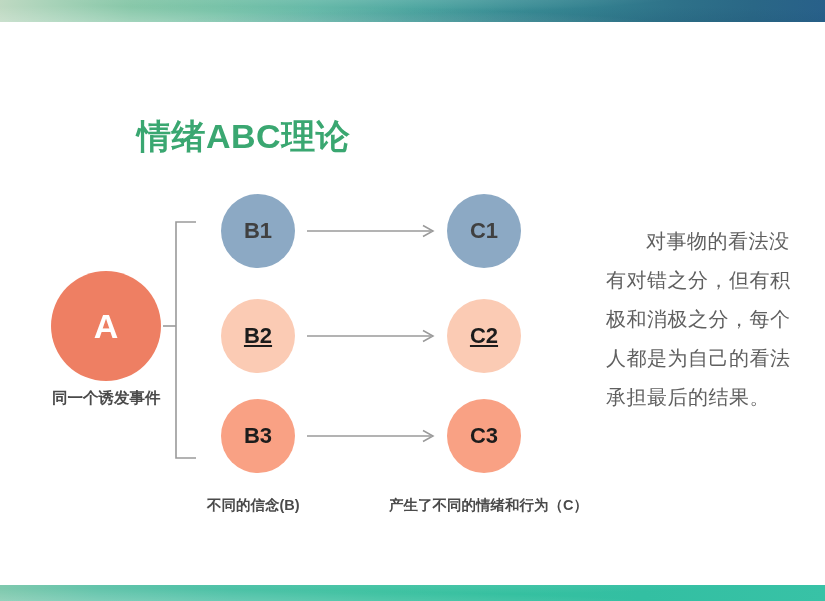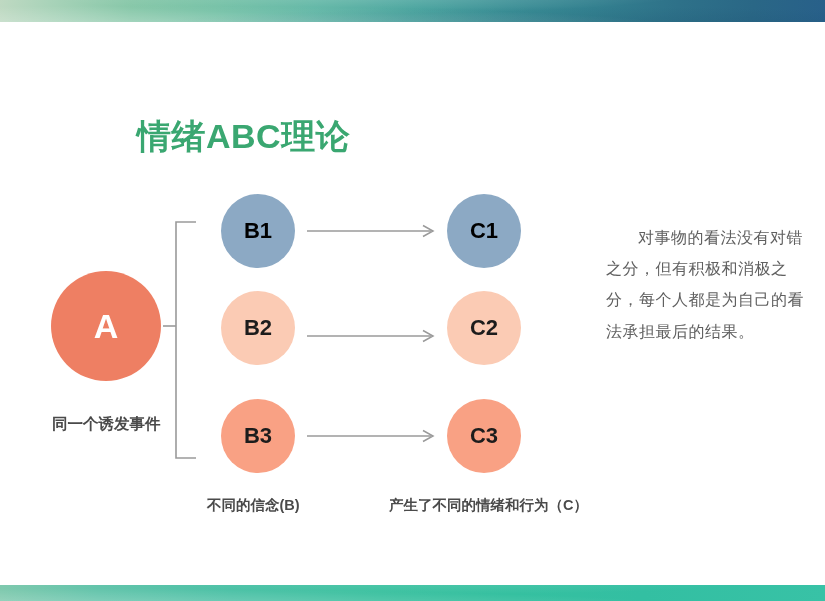--- a/index.html
+++ b/index.html
@@ -120,35 +120,35 @@
     font-size: 34px;
   }
 
   .node-b, .node-c {
     width: 74px;
     height: 74px;
     font-size: 22px;
   }
 
   .row1 { top: 194px; }
-  .row2 { top: 291px; }
+  .row2 { top: 299px; text-decoration: underline; }
   .row3 { top: 399px; text-align: center; }
 
   .col-b { left: 221px; }
   .col-c { left: 447px; }
 
-  .fill-blue   { background: #8ca9c4; color: #000000; }
+  .fill-blue   { background: #8ca9c4; color: #404040; }
   .fill-peach  { background: #fbcbb4; color: #1c1c1c; }
   .fill-salmon { background: #f9a184; color: #1c1c1c; }
 
   
   .caption-a {
     position: absolute;
     left: 52px;
-    top: 414px;
+    top: 388px;
     width: 120px;
     font-size: 15.5px;
     font-weight: bold;
     color: #4a4a4a;
     line-height: 1.35;
   }
 
   
   .bracket {
     position: absolute;
@@ -179,21 +179,21 @@
   }
   .lbl-b { left: 207px; top: 496px; }
   .lbl-c { left: 389px; top: 496px; text-align: center; }
 
   
   .para {
     position: absolute;
     left: 606px;
     top: 222px;
     width: 200px;
-    font-size: 16px;
+    font-size: 20px;
     color: #606060;
     line-height: 1.95;
     text-indent: 2em;
     letter-spacing: 0.5px;
   }
 </style>
 </head>
 <body>
 
 <div class="slide">

